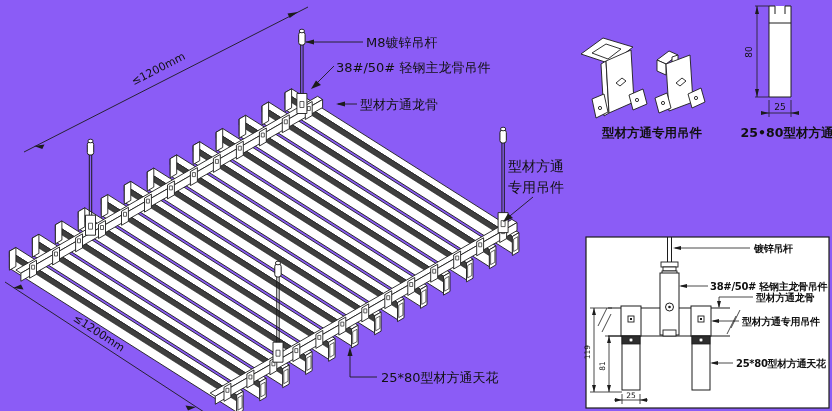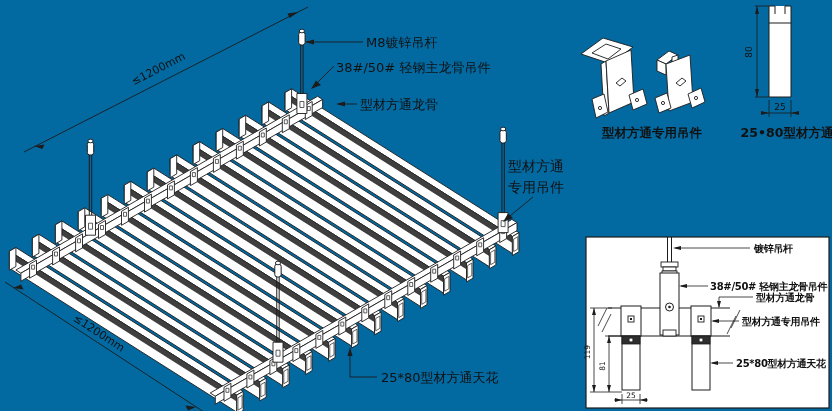--- a/index.html
+++ b/index.html
@@ -1,16 +1,16 @@
 <!DOCTYPE html>
 <html><head>
 <meta charset="utf-8">
 <style>
   html,body{margin:0;padding:0;background:#fff;}
-  .stage{position:relative;width:832px;height:411px;background:#0369a1;overflow:hidden;
+  .stage{position:relative;width:832px;height:411px;background:#8b5cf6;overflow:hidden;
          font-family:"DejaVu Sans",sans-serif;}
   svg text{fill:#111;}
   .lbl{font-size:13px;letter-spacing:0px;}
   .lbl2{font-size:14px;}
   .cap{font-size:12.5px;font-weight:bold;}
   .boxlbl{font-size:10px;font-weight:bold;letter-spacing:-0.3px;}
   .dimtxt{font-size:11px;}
   .dimsm{font-size:9px;}
   .dimxs{font-size:7.5px;}
 </style>

